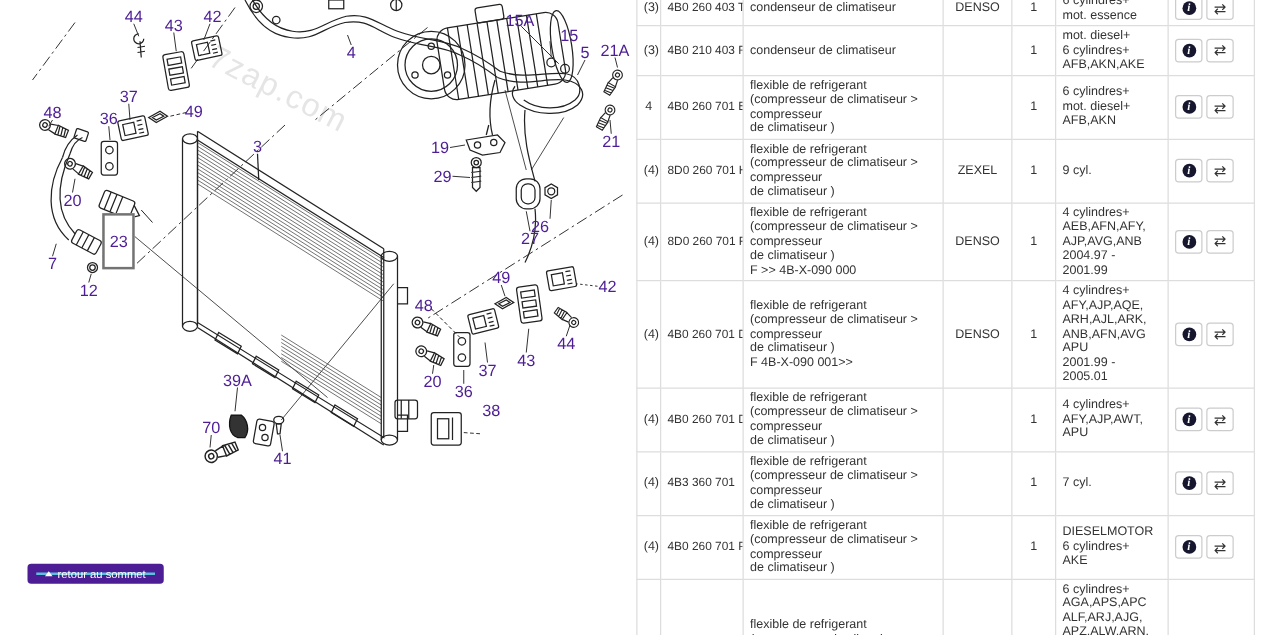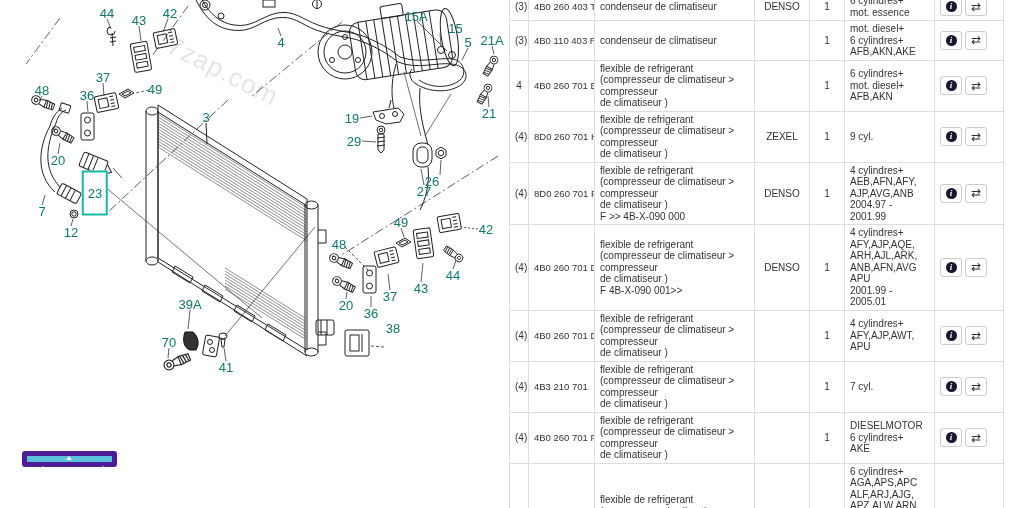--- a/index.html
+++ b/index.html
@@ -3,26 +3,26 @@
 <meta charset="utf-8">
 <style>
   html,body{margin:0;padding:0;background:#fff;}
   .page{position:relative;width:1024px;height:508px;overflow:hidden;background:#fff;
         font-family:"Liberation Sans",sans-serif;color:#333;}
   
   .diagram{position:absolute;left:0;top:0;width:510px;height:508px;}
   .diagram svg{position:absolute;left:0;top:0;}
   .watermark{position:absolute;left:176px;top:30px;transform:rotate(27deg);transform-origin:left top;
              font-size:26px;letter-spacing:1px;color:rgba(70,70,70,.14);white-space:nowrap;pointer-events:none;}
-  .callout{position:absolute;transform:translate(-50%,-50%);font-size:13px;color:#0f766e;line-height:1;
+  .callout{position:absolute;transform:translate(-50%,-50%);font-size:13px;color:#4c1d95;line-height:1;
            background:transparent;cursor:pointer;}
-  .callout.boxed{border:2px solid #14b8a6;padding:14px 4px;background:#fff;}
+  .callout.boxed{border:2px solid #737373;padding:14px 4px;background:#fff;}
   .back-top{position:absolute;left:22px;top:451px;height:16px;display:inline-flex;align-items:center;gap:4px;
-            background:#5bc0de;border:5px solid #4c1d95;border-radius:3px;color:#fff;font-size:9px;
-            font-family:"Liberation Sans",sans-serif;padding:0 7px;cursor:pointer;flex-direction:column;}
+            background:#5bc0de;border:7px solid #4c1d95;border-radius:3px;color:#fff;font-size:9px;
+            font-family:"Liberation Sans",sans-serif;padding:0 7px;cursor:pointer;}
   .caret-up{width:0;height:0;border-left:3.5px solid transparent;border-right:3.5px solid transparent;
             border-bottom:4.5px solid #fff;display:inline-block;}
   
   .table-wrap{position:absolute;left:509px;top:-8px;width:494px;}
   table.parts{border-collapse:collapse;table-layout:fixed;width:494px;font-size:10px;line-height:11.5px;color:#333;}
   table.parts td{border:1px solid #ddd;padding:2px 5px;vertical-align:middle;overflow:hidden;}
   td.pos{text-align:center;padding:2px 1px;}
   td.num{white-space:nowrap;font-size:9.5px;padding:2px 3px;}
   td.desc{white-space:pre-line;}
   td.brand{text-align:center;}
@@ -309,21 +309,21 @@
             <td class="models">6 cylindres+
 mot. essence</td>
             <td class="act"><button class="abtn">
                 <span class="ico-info">i</span>
               </button><button class="abtn">
                 <span class="ico-swap">⇄</span>
               </button></td>
           </tr>
           <tr>
             <td class="pos">(3)</td>
-            <td class="num">4B0 110 403 R</td>
+            <td class="num">4B0 210 403 R</td>
             <td class="desc">condenseur de climatiseur</td>
             <td class="brand"></td>
             <td class="qty">1</td>
             <td class="models">mot. diesel+
 6 cylindres+
 AFB,AKN,AKE</td>
             <td class="act"><button class="abtn">
                 <span class="ico-info">i</span>
               </button><button class="abtn">
                 <span class="ico-swap">⇄</span>
@@ -413,21 +413,21 @@
 AFY,AJP,AWT,
 APU</td>
             <td class="act"><button class="abtn">
                 <span class="ico-info">i</span>
               </button><button class="abtn">
                 <span class="ico-swap">⇄</span>
               </button></td>
           </tr>
           <tr>
             <td class="pos">(4)</td>
-            <td class="num">4B3 210 701</td>
+            <td class="num">4B3 360 701</td>
             <td class="desc">flexible de refrigerant
 (compresseur de climatiseur &gt; compresseur
 de climatiseur )</td>
             <td class="brand"></td>
             <td class="qty">1</td>
             <td class="models">7 cyl.</td>
             <td class="act"><button class="abtn">
                 <span class="ico-info">i</span>
               </button><button class="abtn">
                 <span class="ico-swap">⇄</span>

